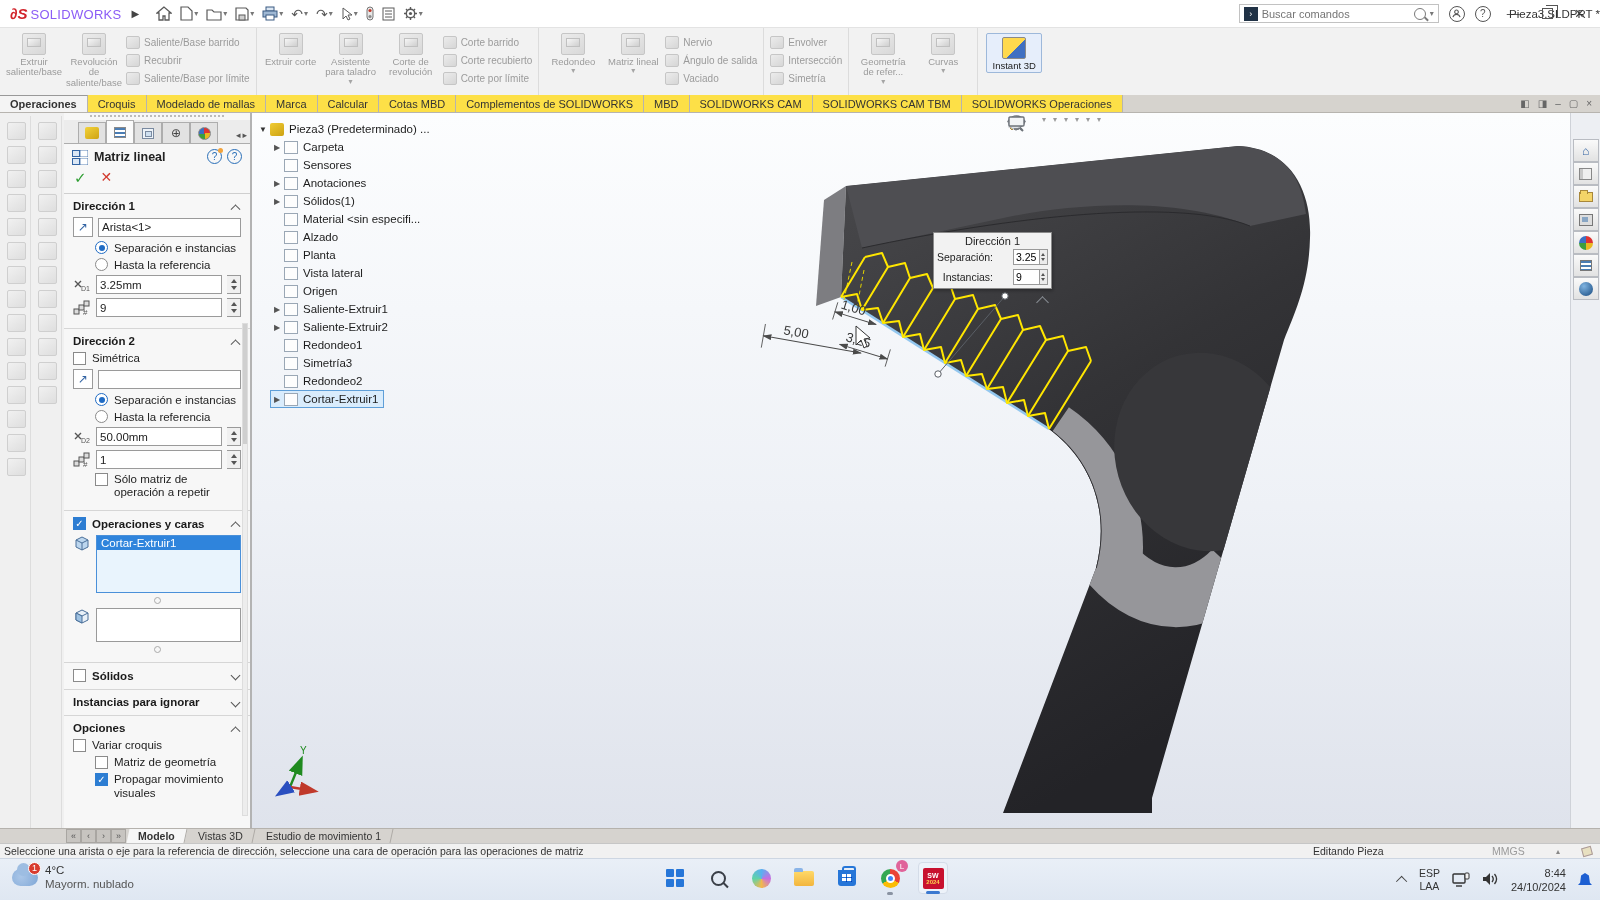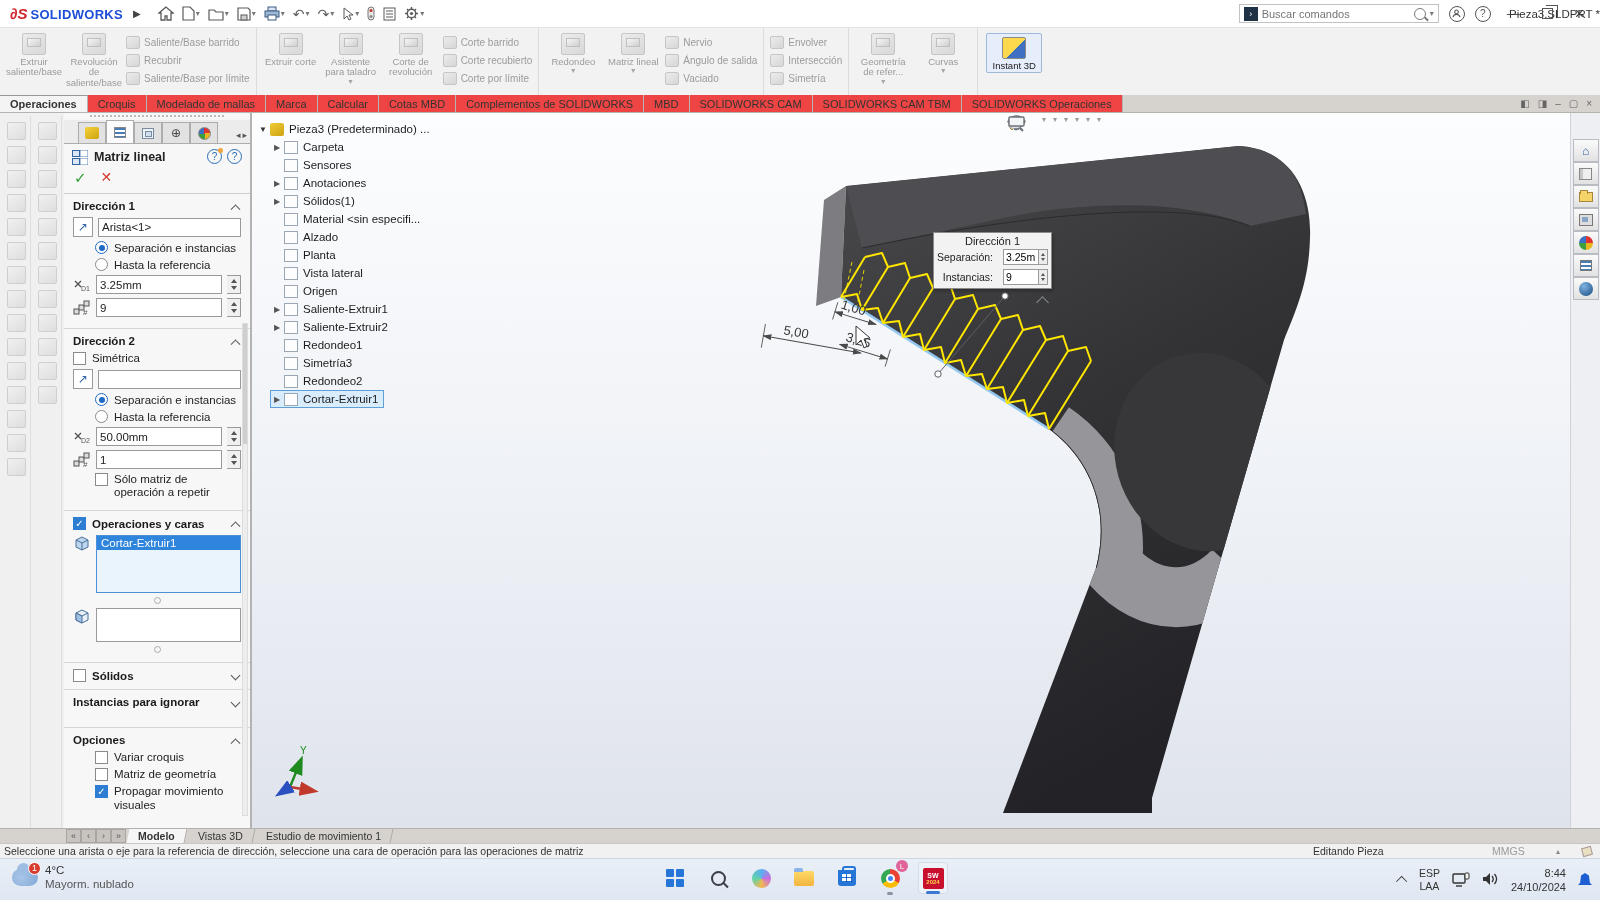--- a/index.html
+++ b/index.html
@@ -3,21 +3,21 @@
 <meta charset="utf-8">
 <style>
   *{margin:0;padding:0;box-sizing:border-box}
   html,body{width:1600px;height:900px;overflow:hidden}
   body{font-family:"Liberation Sans","DejaVu Sans",sans-serif;font-size:12px;color:#222;background:#fff;position:relative}
 
   
   .titlebar{position:absolute;top:0;left:0;right:0;height:28px;background:#fff;display:flex;align-items:center;border-bottom:1px solid #e3e3e3;z-index:50}
   .logo{display:flex;align-items:baseline;margin-left:10px;white-space:nowrap}
   .logo .dsmark{color:#d1232a;font-style:italic;font-weight:bold;font-size:15px;margin-right:3px}
-  .logo .swname{color:#1d4ed8;font-weight:bold;font-size:13px;letter-spacing:.3px}
+  .logo .swname{color:#8b5cf6;font-weight:normal;font-size:13px;letter-spacing:.3px}
   .flyout{color:#444;font-size:10px;margin:0 14px 0 10px}
   .qat{display:flex;align-items:center;gap:2px}
   .qat .qbtn{display:flex;align-items:center;height:22px;padding:0 3px;color:#5a5a5a}
   .qat .qbtn svg{display:block}
   .qat .car{font-size:8px;color:#777;margin-left:1px}
   .doc-title{position:absolute;left:0;right:0;text-align:right;font-size:11.5px;color:#333;pointer-events:none}
   .tb-right{margin-left:auto;display:flex;align-items:center;gap:10px;padding-right:10px}
   .searchbox{display:flex;align-items:center;width:200px;height:19px;border:1px solid #c2c2c2;background:#fff;padding:0 4px;gap:4px}
   .swsq{width:14px;height:14px;background:#203246;color:#fff;font-size:9px;display:flex;align-items:center;justify-content:center}
   .searchbox input{border:none;outline:none;flex:1;font-size:11px;color:#555;font-family:inherit;min-width:10px}
@@ -37,21 +37,21 @@
   .smallstack{display:flex;flex-direction:column;justify-content:flex-start;padding-top:4px;gap:3px}
   .smallbtn{display:flex;align-items:center;gap:4px;color:#9b9b9b;font-size:10px;white-space:nowrap;height:15px}
   .smallbtn .sicon{width:14px;height:13px;background:linear-gradient(145deg,#ececec,#d6d6d6);border:1px solid #c6c6c6;border-radius:2px;flex:none}
   .caret{font-size:8px;color:#a5a5a5;line-height:1}
   .instant{background:#e6eefb;border:1px solid #9db8da;border-radius:2px;margin:2px;padding:1px 4px;color:#222!important}
   .instant .bicon{background:linear-gradient(135deg,#ffd94d 0 55%,#3f6fc2 55% 100%);border-color:#8a8a8a}
   .instant .bicon::after{display:none}
 
   
   .tabrow{position:absolute;top:95px;left:0;right:0;height:18px;background:#d6d3ce;display:flex;align-items:stretch;z-index:40;border-bottom:1px solid #b7b4af}
-  .ctab{padding:0 10px;display:flex;align-items:center;font-size:11px;color:#333;border-right:1px solid #b7b4af;background:#ef4444;white-space:nowrap}
+  .ctab{padding:0 10px;display:flex;align-items:center;font-size:11px;color:#333;border-right:1px solid #b7b4af;background:#fde047;white-space:nowrap}
   .ctab[data-active="true"]{background:#f4f4f4;font-weight:bold;border-top:1px solid #999}
   .tabrow .winctrl{margin-left:auto;display:flex;align-items:center;gap:8px;padding:0 8px;color:#666;font-size:10px}
 
   
   .main{position:absolute;top:113px;left:0;width:1600px;height:715px;background:#f0f0f0;overflow:hidden}
 
   
   .lstrips{position:absolute;left:0;top:3px;bottom:0;width:64px;display:flex;gap:2px;padding-left:2px}
   .lcol{width:29px;display:flex;flex-direction:column;align-items:center;gap:6px;padding-top:6px;border-right:1px solid #ddd}
   .lic{width:19px;height:18px;background:linear-gradient(145deg,#f1f1f1,#dedede);border:1px solid #cfcfcf;border-radius:2px;flex:none}
@@ -130,21 +130,21 @@
   .tree-row[data-expander="true"] .expander::before{content:"▶"}
   .tree-root .expander::before{content:"▼";font-size:8px;color:#333}
   .tree-row .ticon{width:14px;height:13px;margin-right:5px;flex:none;position:relative;border:1px solid #9aa7b5;background:#fdfdfd}
   .tree-child{margin-left:14px}
   .tree-row[data-selected="true"]{background:#d9ecfc;box-shadow:inset 0 0 0 1px #5f9fd8}
   .ticon[data-icon="root"]{border:none;background:linear-gradient(145deg,#f0cc35,#cda212);border-radius:2px}
 
   
   .callout{position:absolute;left:933px;top:119px;width:119px;background:#f2f2f2;border:1px solid #8a8a8a;box-shadow:1px 2px 3px rgba(0,0,0,.25);font-size:10.5px;z-index:10}
   .callout .ct{text-align:center;padding:2px 0 1px 0;font-size:11px}
-  .crow{display:flex;align-items:center;padding:1px 3px 3px 3px;gap:10px}
+  .crow{display:flex;align-items:center;padding:1px 3px 3px 3px;gap:20px}
   .crow .cl{width:56px;text-align:right;white-space:nowrap}
   .cfld{display:flex;flex:1}
   .cfld input{width:100%;height:16px;border:1px solid #9a9a9a;font-size:10.5px;padding:0 2px;font-family:inherit}
   .cspin{width:11px;height:16px;border:1px solid #9a9a9a;border-left:none;background:#ececec;display:flex;flex-direction:column;align-items:center;justify-content:space-evenly}
   .cspin i{width:0;height:0;border-left:2.5px solid transparent;border-right:2.5px solid transparent}
   .cspin .u{border-bottom:3px solid #555}
   .cspin .d{border-top:3px solid #555}
   .callout-chev{position:absolute;left:1038px;top:185px;width:9px;height:9px;border-right:1.8px solid #8a8f96;border-top:1.8px solid #8a8f96;transform:rotate(-45deg);z-index:9}
 
   
@@ -663,31 +663,31 @@
     </div>
 
     <div class="sect">
       <div class="sect-h" style="margin-bottom:0;font-weight:bold">
           <span class="cb" style="margin-right:6px"></span>
           <span>Sólidos</span>
           <span class="chev down"></span>
         </div>
     </div>
     <div class="sect">
-      <div class="sect-h" style="margin-bottom:12px">
+      <div class="sect-h" style="margin-bottom:0">
           <span>Instancias para ignorar</span>
           <span class="chev down"></span>
         </div>
     </div>
     <div class="sect" style="border-bottom:none">
       <div class="sect-h">
           <span>Opciones</span>
           <span class="chev up"></span>
         </div>
-      <div class="cbrow" style="margin-left:22px">
+      <div class="cbrow" style="">
           <span class="cb"></span>
           <span>Variar croquis</span>
         </div>
       <div class="cbrow" style="margin-left:22px">
           <span class="cb"></span>
           <span>Matriz de geometría</span>
         </div>
       <div class="cbrow" style="margin-left:22px">
           <span class="cb" data-on="true"></span>
           <span style="line-height:1.15">Propagar movimiento visuales</span>

